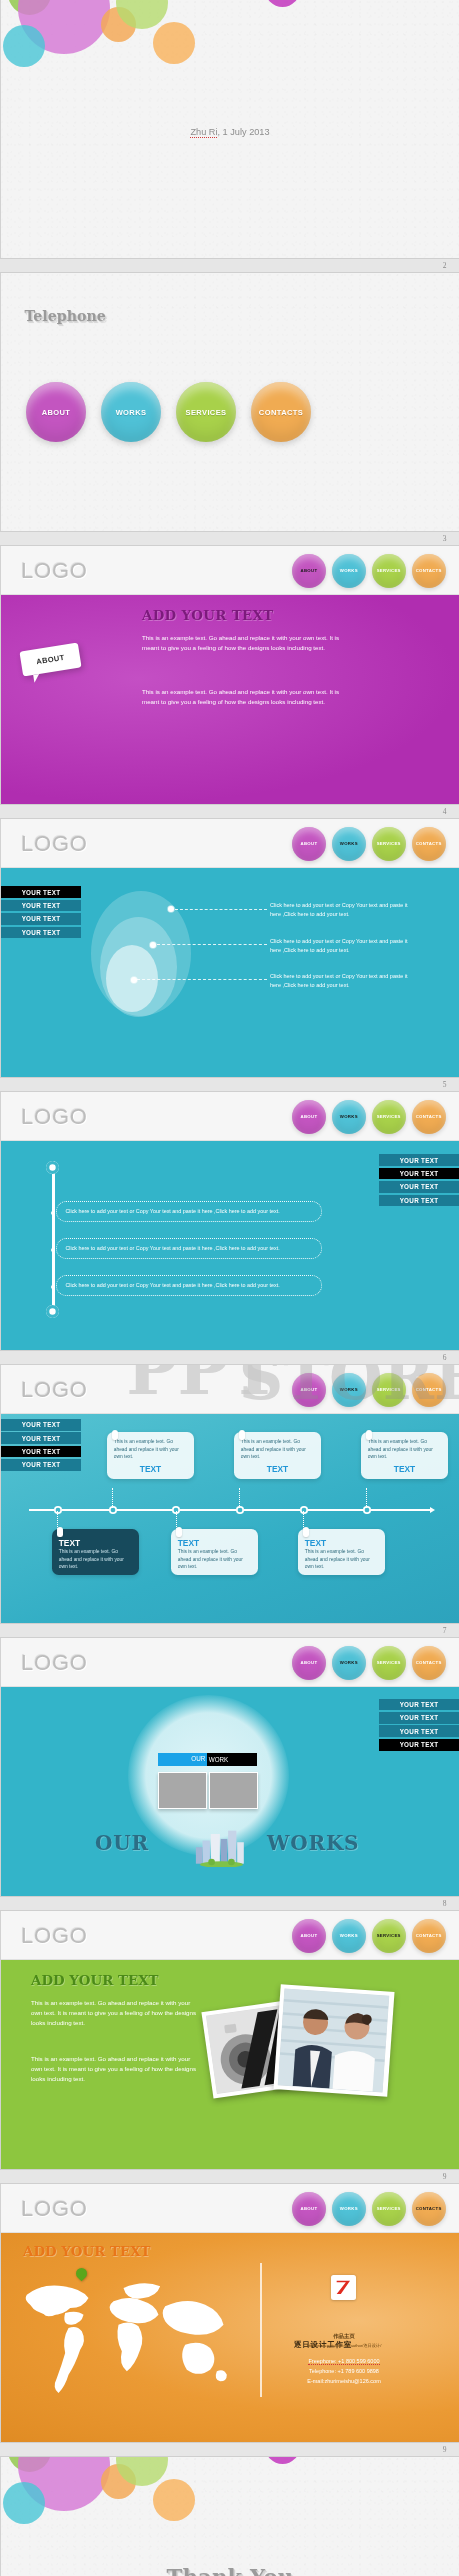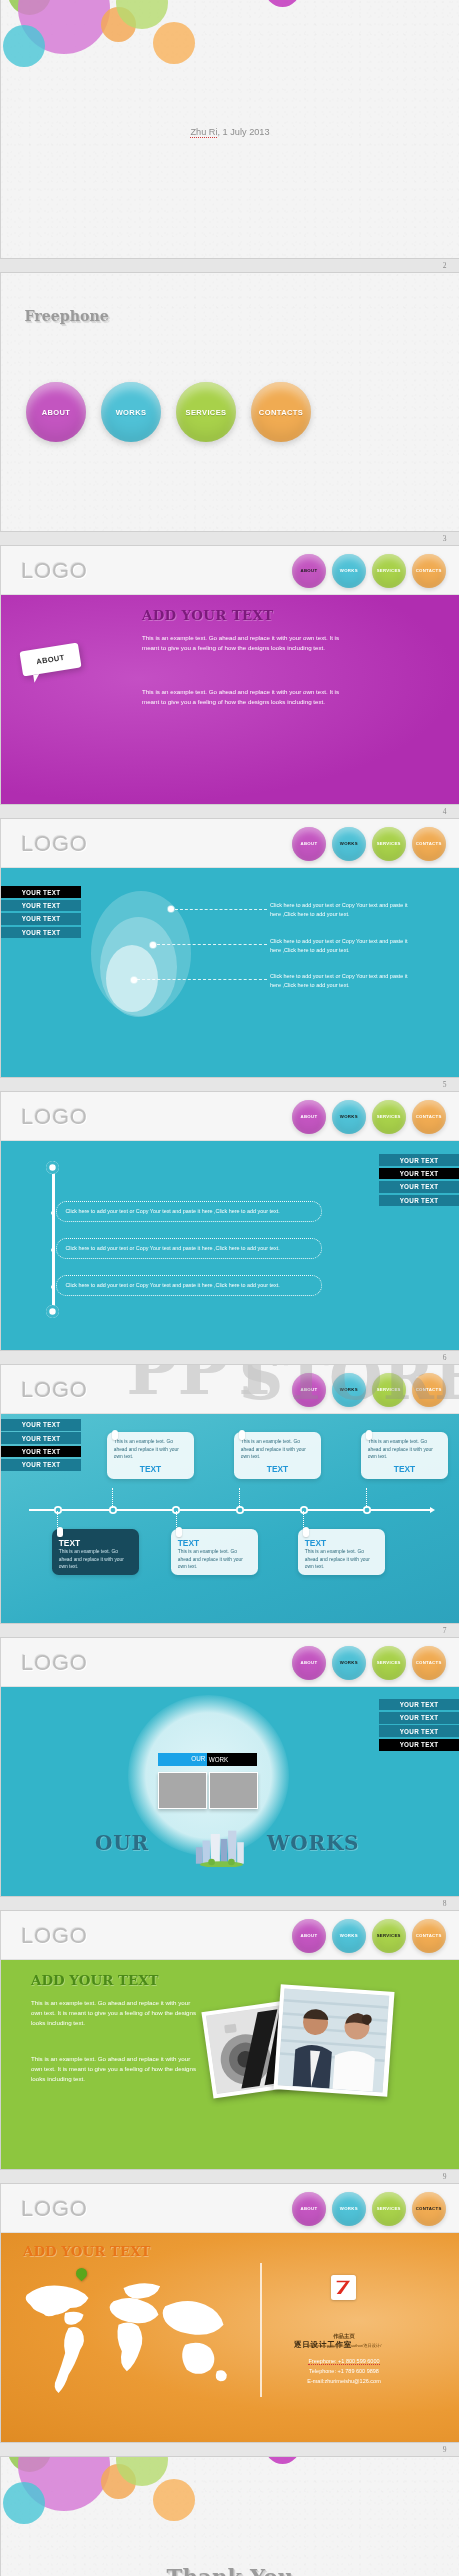--- a/index.html
+++ b/index.html
@@ -247,21 +247,21 @@
       <div class="title-sub"><span class="sp">Zhu Ri</span><span>, 1 July 2013</span></div>
     </div>
   </div>
 
   <div class="slide-wrap">
     <div class="pagebar">
         <span class="num">2</span>
       </div>
     <div class="slide">
       <div class="paper-tex"></div>
-      <div class="contents-h">Freephone</div>
+      <div class="contents-h">Telephone</div>
       <div class="circ-row">
         <div class="circ" style="background:#c355c0;">
             <span>ABOUT</span>
           </div>
         <div class="circ" style="background:#4fc1d6;">
             <span>WORKS</span>
           </div>
         <div class="circ" style="background:#a8d14a;">
             <span>SERVICES</span>
           </div>

